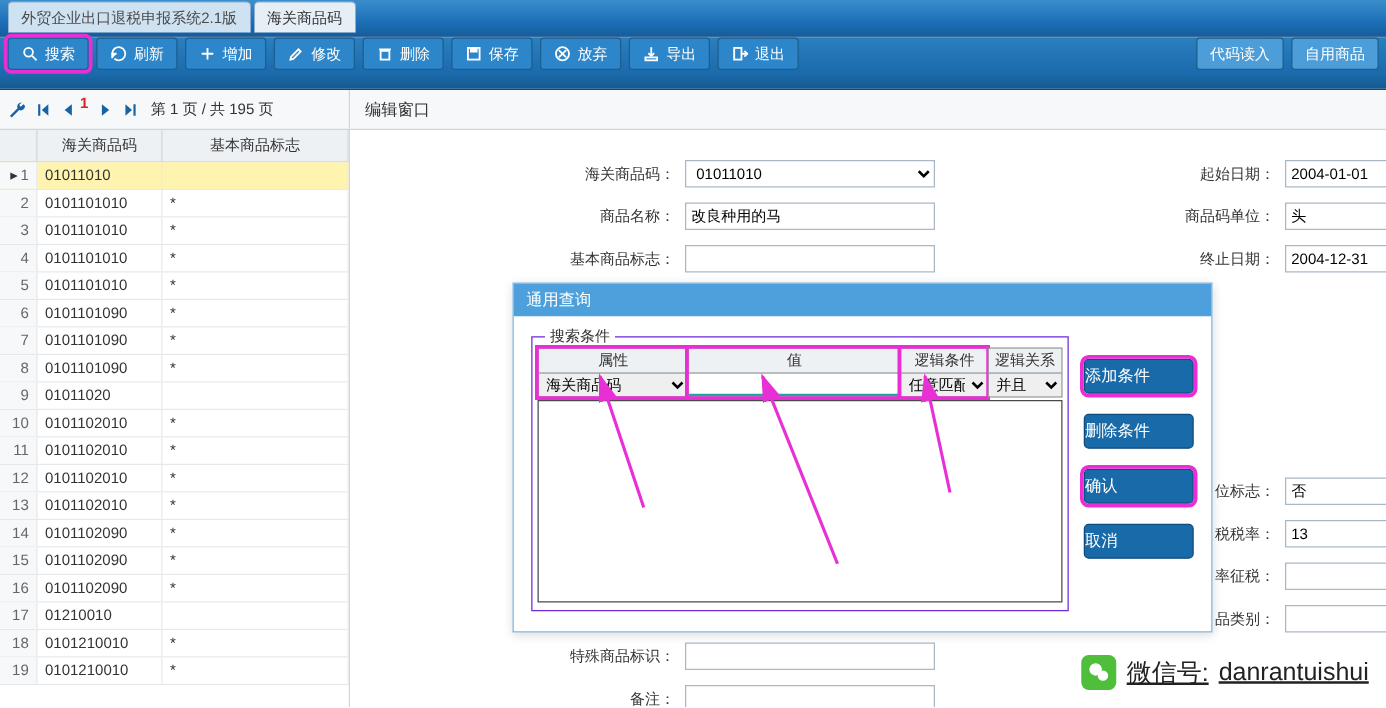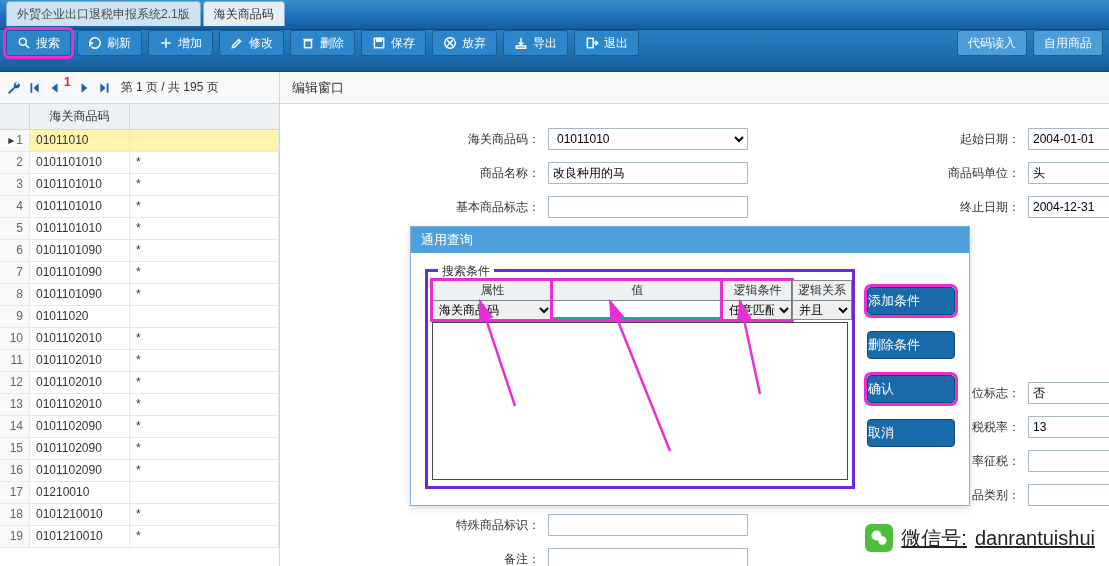--- a/index.html
+++ b/index.html
@@ -90,21 +90,21 @@
     background: #fff; border: 1px solid #7fb2db; box-shadow: 0 2px 8px rgba(0,0,0,.15);
     z-index: 5;
   }
   .dlg-title {
     height: 26px; background: #4da0dc; color: #fff; font-size: 13px;
     display: flex; align-items: center; padding: 0 10px;
   }
   .dlg-body { position: relative; padding: 10px; height: calc(100% - 26px); }
   .fieldset {
     position: absolute; left: 14px; top: 16px; width: 430px; height: 220px;
-    border: 3px solid #6d28d9;
+    border: 1px solid #6d28d9;
   }
   .fieldset > .legend {
     position: absolute; top: -9px; left: 10px; background: #fff; padding: 0 4px; font-size: 12px;
   }
   .cond {
     position: absolute; left: 4px; top: 8px; right: 4px; height: 40px;
     display: grid; grid-template-columns: 120px 170px 70px 60px; gap: 0;
   }
   .chcell {
     border: 1px solid #888; border-right: none; display: flex; flex-direction: column;
@@ -277,20 +277,21 @@
         <span>编辑窗口</span>
       </div>
   </div>
 
   <div class="main">
 
     <div class="grid">
       <div class="ghead">
         <div></div>
         <div>海关商品码</div>
+        <div>基本商品标志</div>
       </div>
       <div id="gridbody">
           <div class="grow sel">
             <div class="rownum">1</div>
             <div>01011010</div>
             <div></div>
           </div>
           <div class="grow">
             <div class="rownum">2</div>
             <div>0101101010</div>

